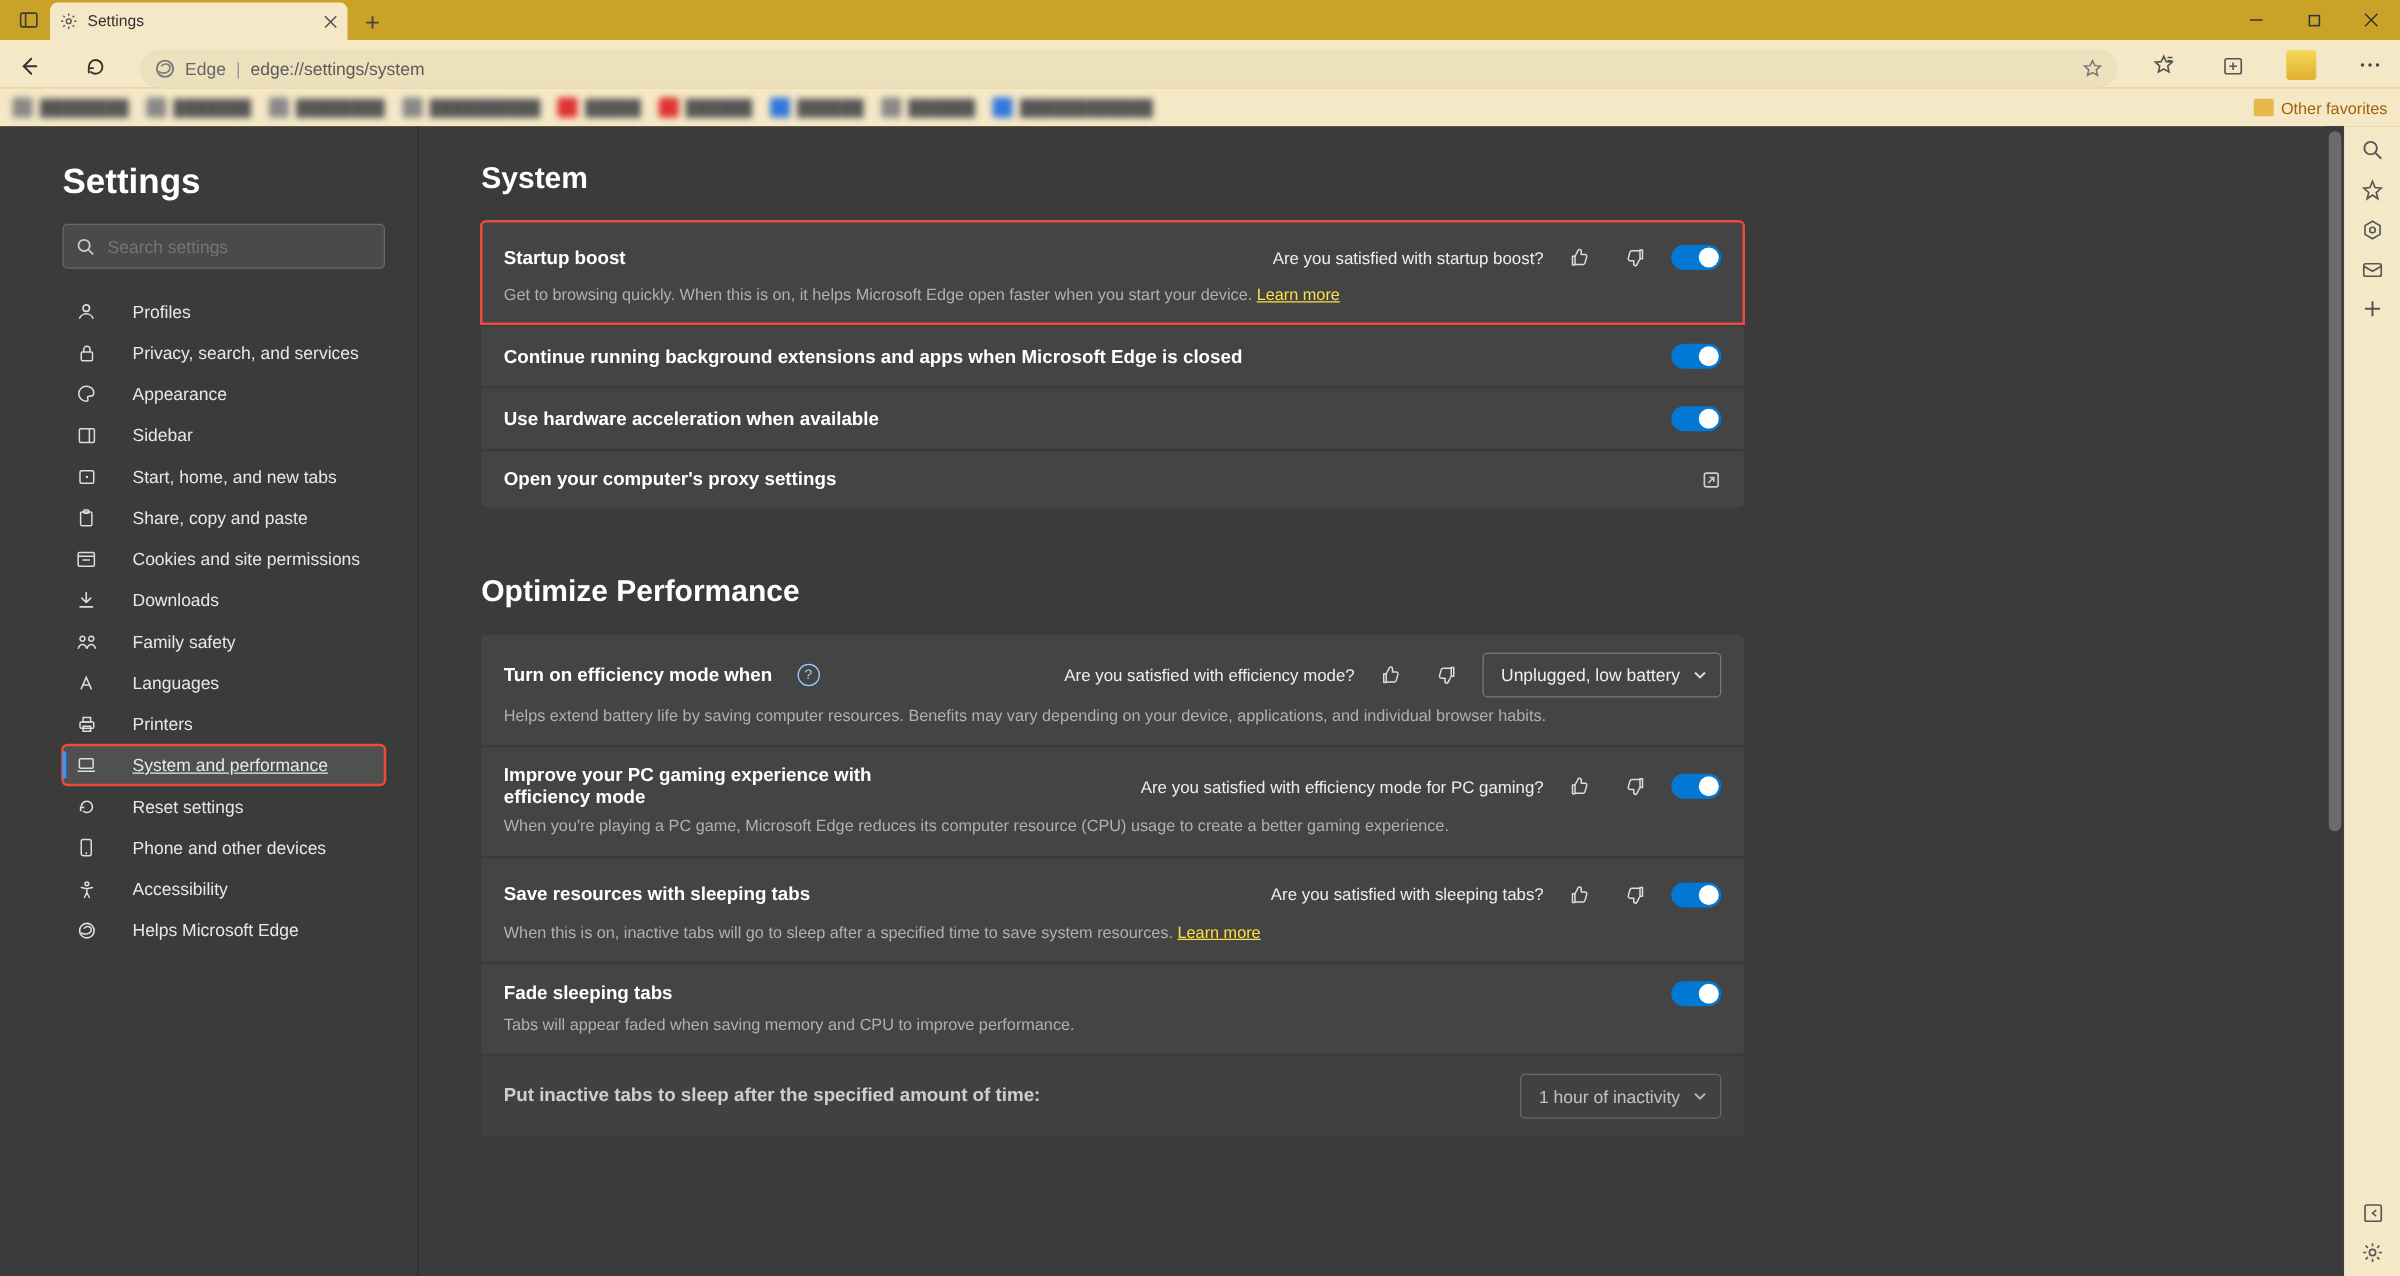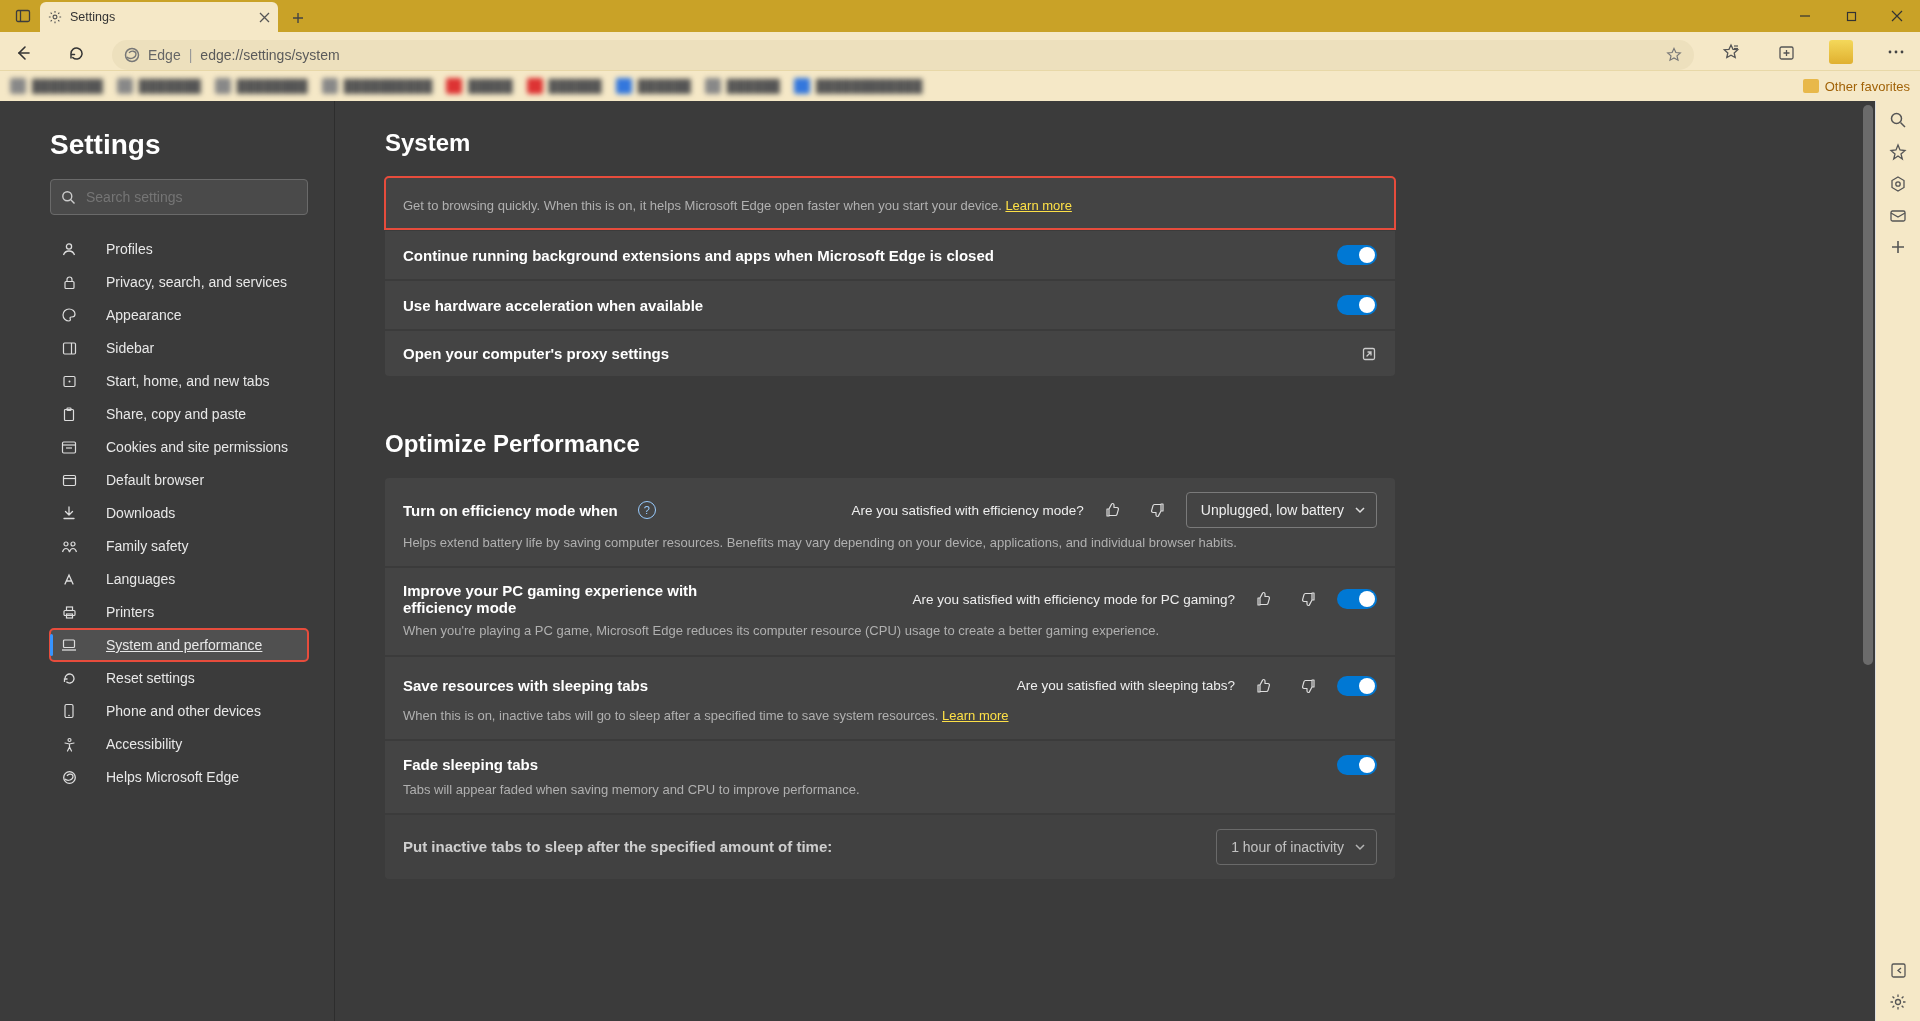--- a/index.html
+++ b/index.html
@@ -298,29 +298,20 @@
             <svg width="16" height="15" viewBox="0 0 16 15">
               <rect x="1.5" y="2" width="13" height="11" rx="1.2" fill="none" stroke="currentColor" stroke-width="1.2"></rect>
               <line x1="1.5" y1="5" x2="14.5" y2="5" stroke="currentColor" stroke-width="1.2"></line>
               <line x1="5" y1="8" x2="11" y2="8" stroke="currentColor" stroke-width="1.2"></line>
             </svg>
           </span>
           <span>Cookies and site permissions</span>
         </div>
       <div class="nav-item">
           <span class="nav-icon">
-            <svg width="15" height="15" viewBox="0 0 15 15">
-              <rect x="1.5" y="2.5" width="12" height="10" rx="1.2" fill="none" stroke="currentColor" stroke-width="1.2"></rect>
-              <line x1="1.5" y1="5.5" x2="13.5" y2="5.5" stroke="currentColor" stroke-width="1.2"></line>
-            </svg>
-          </span>
-          <span>Default browser</span>
-        </div>
-      <div class="nav-item">
-          <span class="nav-icon">
             <svg width="14" height="15" viewBox="0 0 14 15">
               <path d="M7 1v8m0 0L3.5 5.5M7 9l3.5-3.5M2 12.5h10" fill="none" stroke="currentColor" stroke-width="1.3" stroke-linecap="round"></path>
             </svg>
           </span>
           <span>Downloads</span>
         </div>
       <div class="nav-item">
           <span class="nav-icon">
             <svg width="17" height="15" viewBox="0 0 17 15">
               <circle cx="5" cy="5" r="2" fill="none" stroke="currentColor" stroke-width="1.2"></circle>
@@ -392,20 +383,36 @@
             </svg>
           </span>
           <span>Helps Microsoft Edge</span>
         </div>
     </div>
 
     <div class="settings-main">
       <div class="section-title">System</div>
 
       <div class="card first highlighted">
+        <div class="card-row">
+          <span class="card-label">Startup boost</span>
+          <span class="row-spacer"></span>
+          <span class="feedback-q">Are you satisfied with startup boost?</span>
+          <span class="thumb-btn">
+              <svg width="16" height="16" viewBox="0 0 16 16">
+                <path d="M2 7h2v7H2zM4 13.5h6.5c.8 0 1.3-.5 1.5-1.2l1.4-5c.2-.9-.4-1.8-1.4-1.8H9V3c0-1-.8-1.5-1.5-1.5-.4 0-.7.2-.9.6L4 7" fill="none" stroke="currentColor" stroke-width="1.2" stroke-linejoin="round"></path>
+              </svg>
+            </span>
+          <span class="thumb-btn">
+              <svg width="16" height="16" viewBox="0 0 16 16">
+                <path d="M14 9h-2V2h2zM12 2.5H5.5c-.8 0-1.3.5-1.5 1.2l-1.4 5c-.2.9.4 1.8 1.4 1.8H7v2.5c0 1 .8 1.5 1.5 1.5.4 0 .7-.2.9-.6L12 9" fill="none" stroke="currentColor" stroke-width="1.2" stroke-linejoin="round"></path>
+              </svg>
+            </span>
+          <div class="toggle"></div>
+        </div>
         <div class="card-sub"><span>Get to browsing quickly. When this is on, it helps Microsoft Edge open faster when you start your device. </span><a class="link">Learn more</a></div>
       </div>
 
       <div class="card mid">
         <div class="card-row">
           <span class="card-label">Continue running background extensions and apps when Microsoft Edge is closed</span>
           <span class="row-spacer"></span>
           <div class="toggle"></div>
         </div>
       </div>

